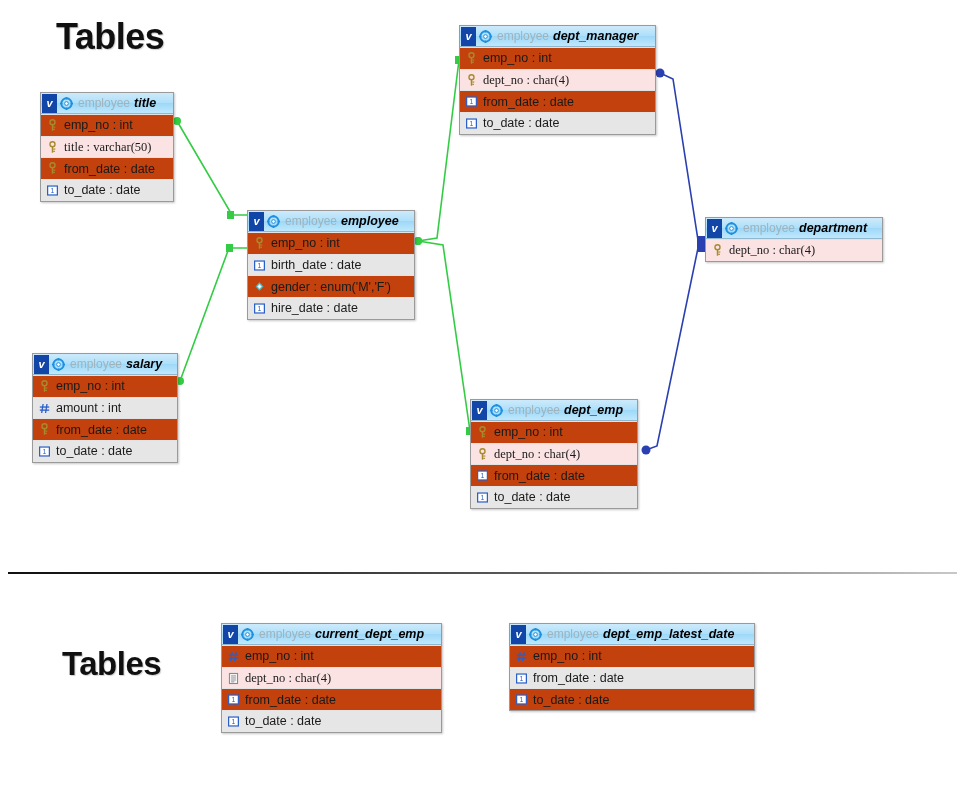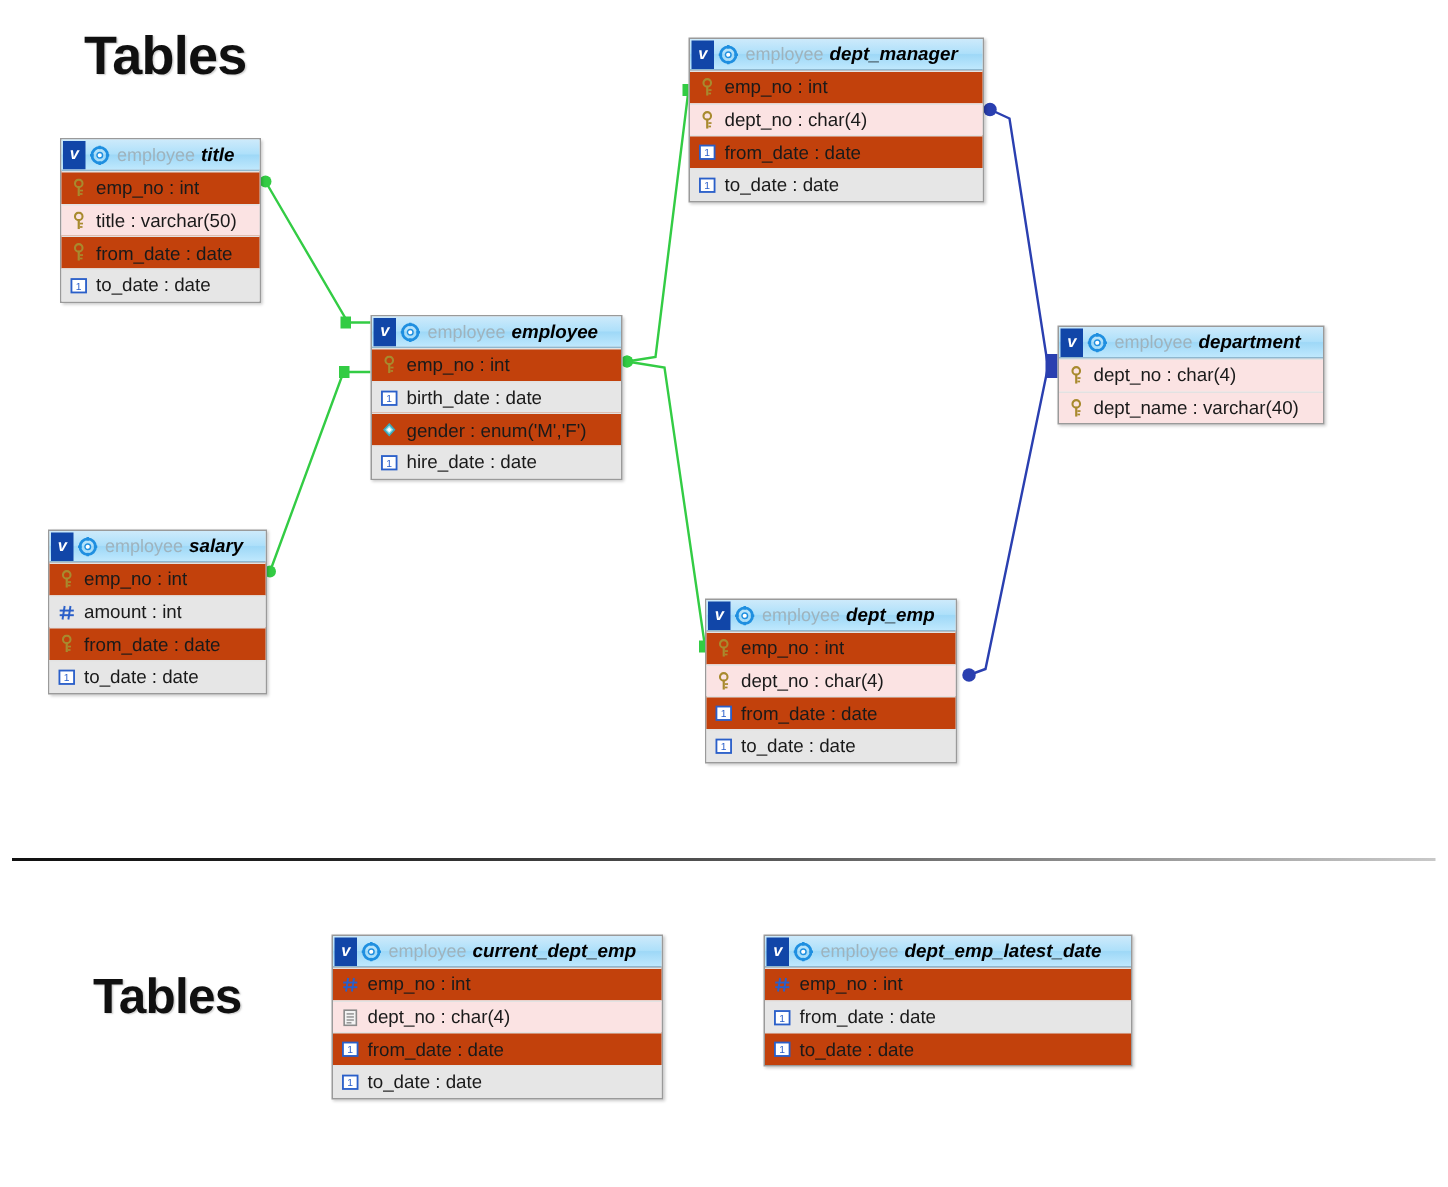--- a/index.html
+++ b/index.html
@@ -84,21 +84,21 @@
     padding-left:5px;
     box-sizing:border-box;
     border-top:1px solid #e2e2e2;
     white-space:nowrap;
     color:#1a1a1a;
     font-size:12.5px;
   }
   .row:first-of-type{border-top:none;}
   .row.bg-white{background:#c2410c;}
   .row.bg-gray{background:#e6e6e6;}
-  .row.bg-pink{background:#fbe3e3;}
+  .row.bg-pink{background:#fbe3e3;font-family:Liberation Serif, serif;}
   .row-icon{width:13px;height:13px;flex:0 0 auto;margin-right:5px;display:block;}
   .row-text{overflow:hidden;text-overflow:clip;}
 </style>
 </head>
 <body>
 
 <div id="canvas">
 
   <svg class="links" viewBox="0 0 965 791">
     <g>
@@ -391,29 +391,20 @@
         </div>
         <div class="row bg-pink">
           <svg class="row-icon" viewBox="0 0 16 16">
             <circle cx="8" cy="4" r="3.1" fill="none" stroke="#a88a2e" stroke-width="1.7"></circle>
             <rect x="7.1" y="6.4" width="1.8" height="8" fill="#a88a2e"></rect>
             <rect x="8.9" y="9.2" width="2.6" height="1.4" fill="#a88a2e"></rect>
             <rect x="8.9" y="12" width="2.2" height="1.4" fill="#a88a2e"></rect>
           </svg>
           <span class="row-text">dept_no : char(4)</span>
         </div>
-        <div class="row bg-pink">
-          <svg class="row-icon" viewBox="0 0 16 16">
-            <circle cx="8" cy="4" r="3.1" fill="none" stroke="#a88a2e" stroke-width="1.7"></circle>
-            <rect x="7.1" y="6.4" width="1.8" height="8" fill="#a88a2e"></rect>
-            <rect x="8.9" y="9.2" width="2.6" height="1.4" fill="#a88a2e"></rect>
-            <rect x="8.9" y="12" width="2.2" height="1.4" fill="#a88a2e"></rect>
-          </svg>
-          <span class="row-text">dept_name : varchar(40)</span>
-        </div>
       </div>
       <div class="entity" style="left: 221px; top: 623px; width: 221px;">
         <div class="ent-header">
           <div class="badge-v">v</div>
           <svg class="gear" viewBox="0 0 16 16">
             <circle cx="8" cy="8" r="6.4" fill="none" stroke="#1f8fe0" stroke-width="2.3"></circle>
             <circle cx="8" cy="8" r="2.3" fill="#ffffff" stroke="#1f8fe0" stroke-width="1.2"></circle>
             <rect x="7" y="0" width="2" height="3" fill="#1f8fe0"></rect>
             <rect x="7" y="13" width="2" height="3" fill="#1f8fe0"></rect>
             <rect x="0" y="7" width="3" height="2" fill="#1f8fe0"></rect>

